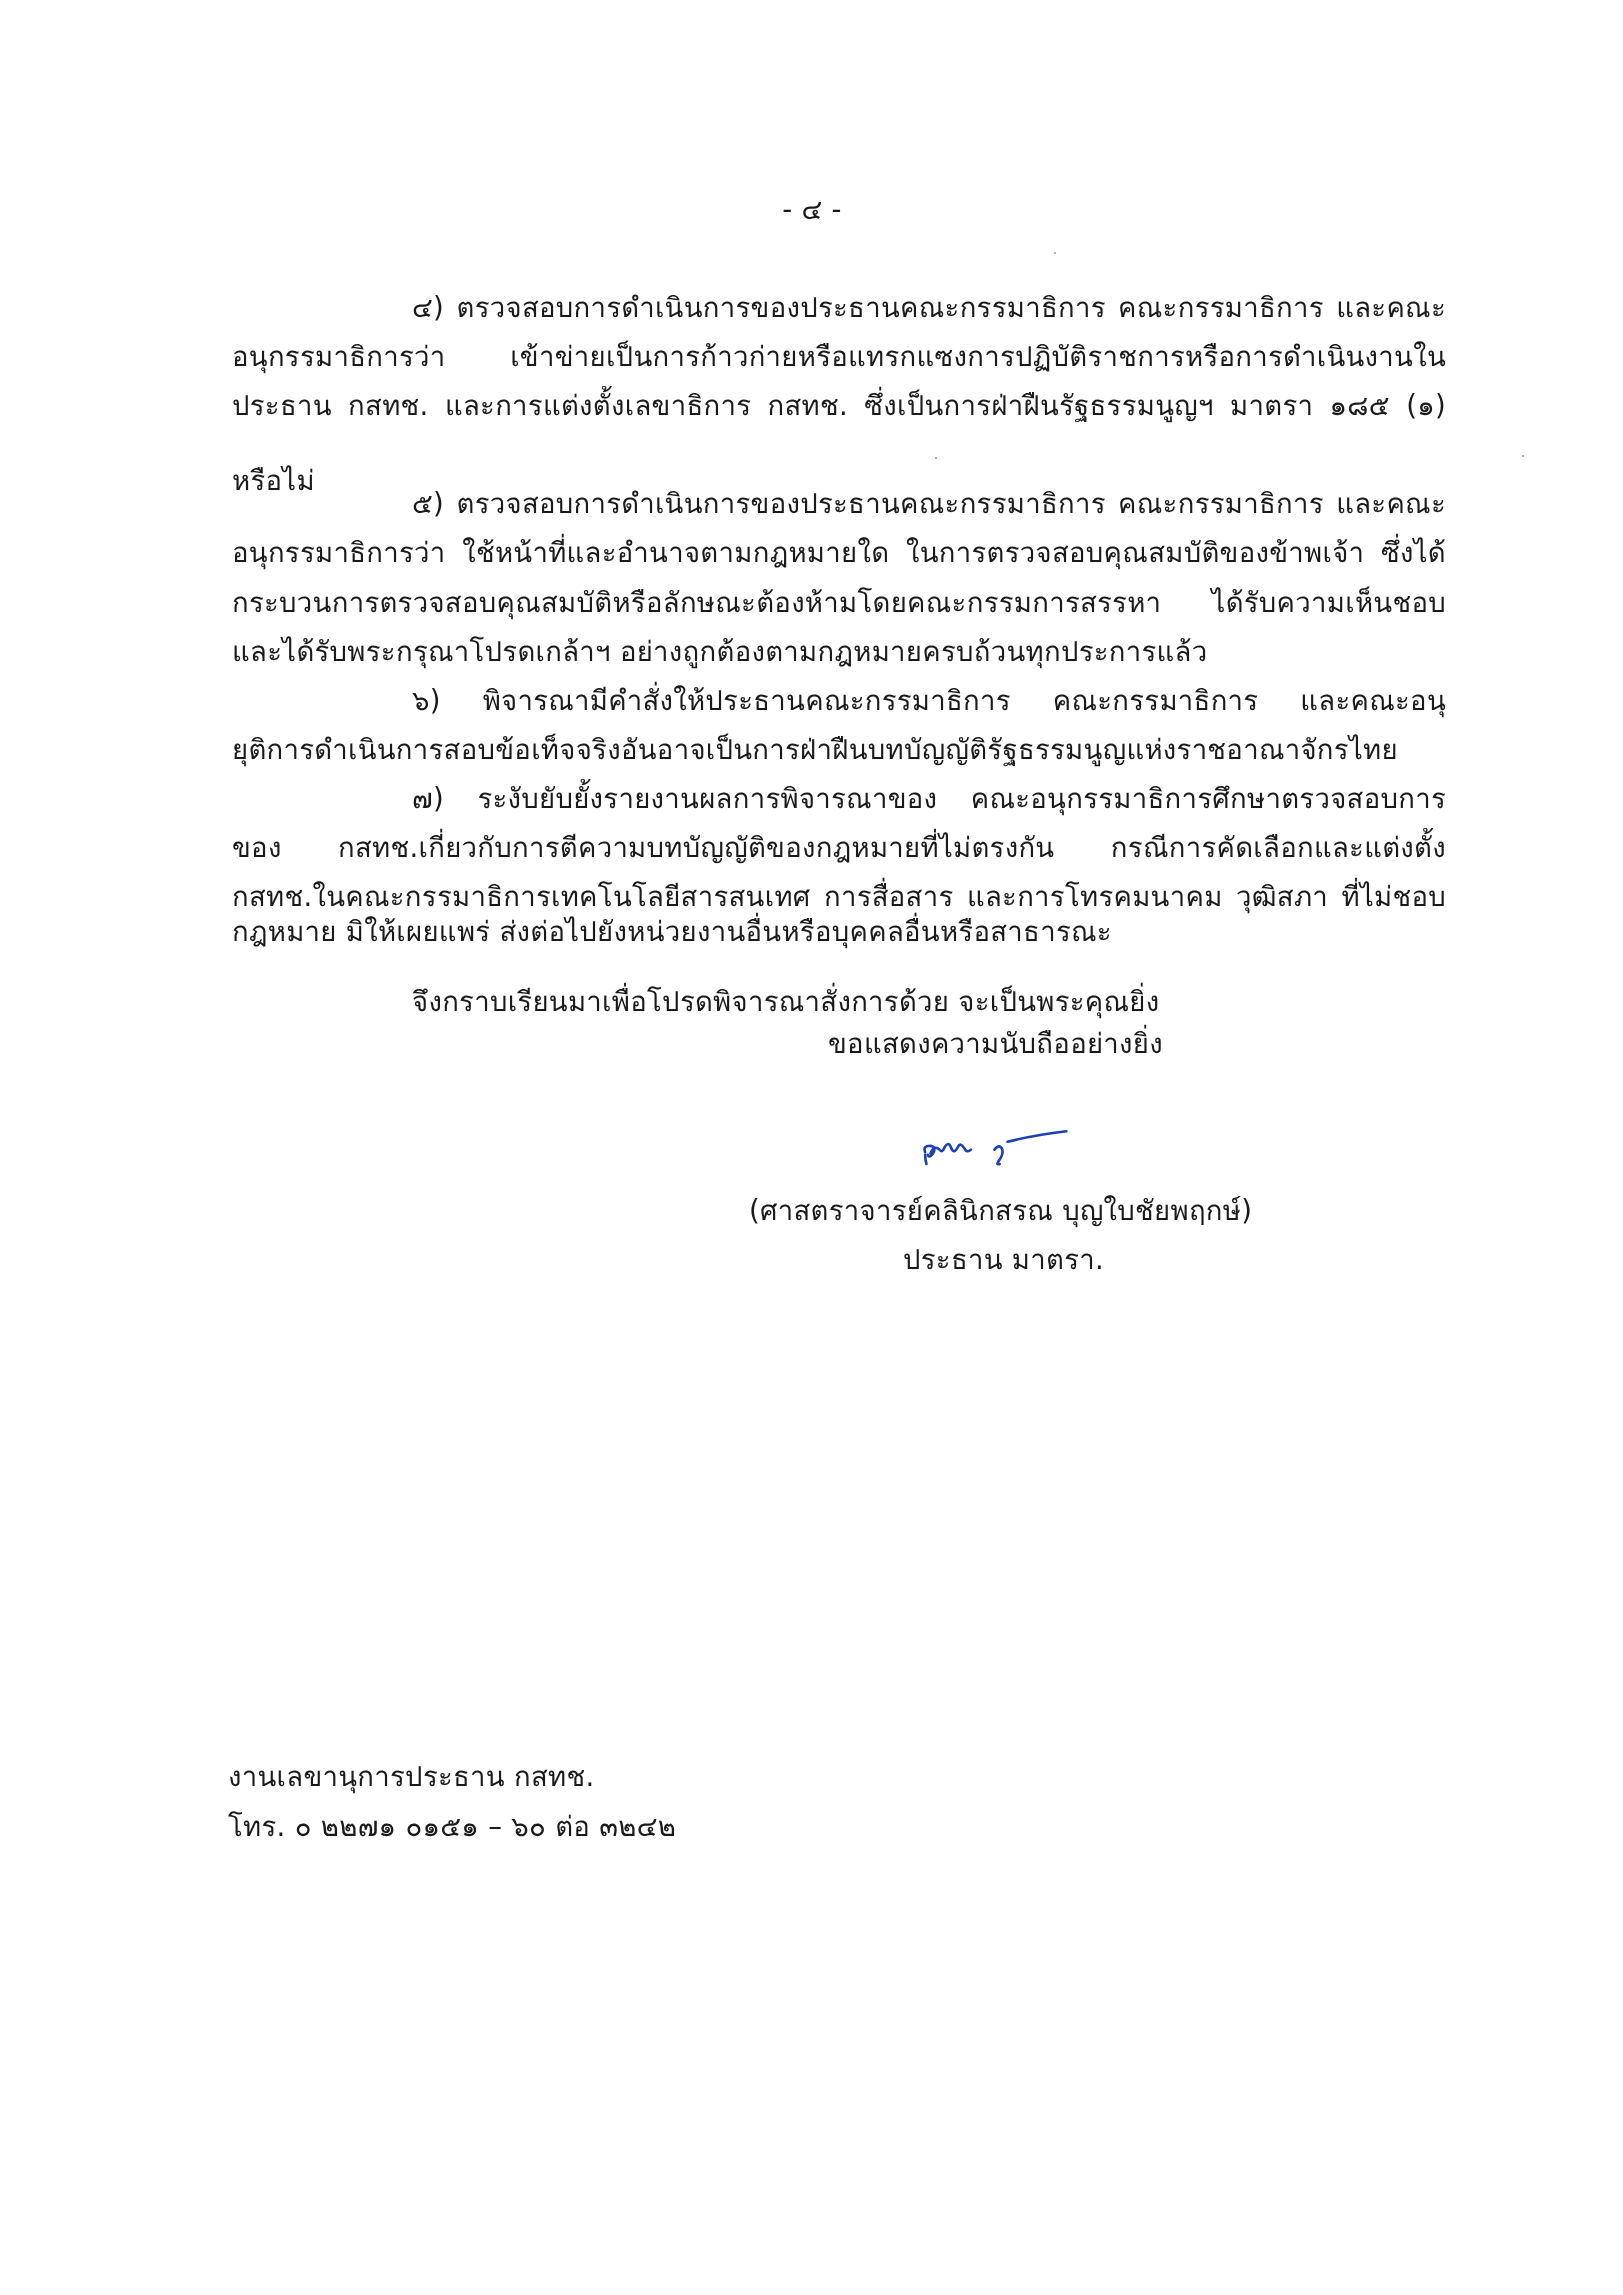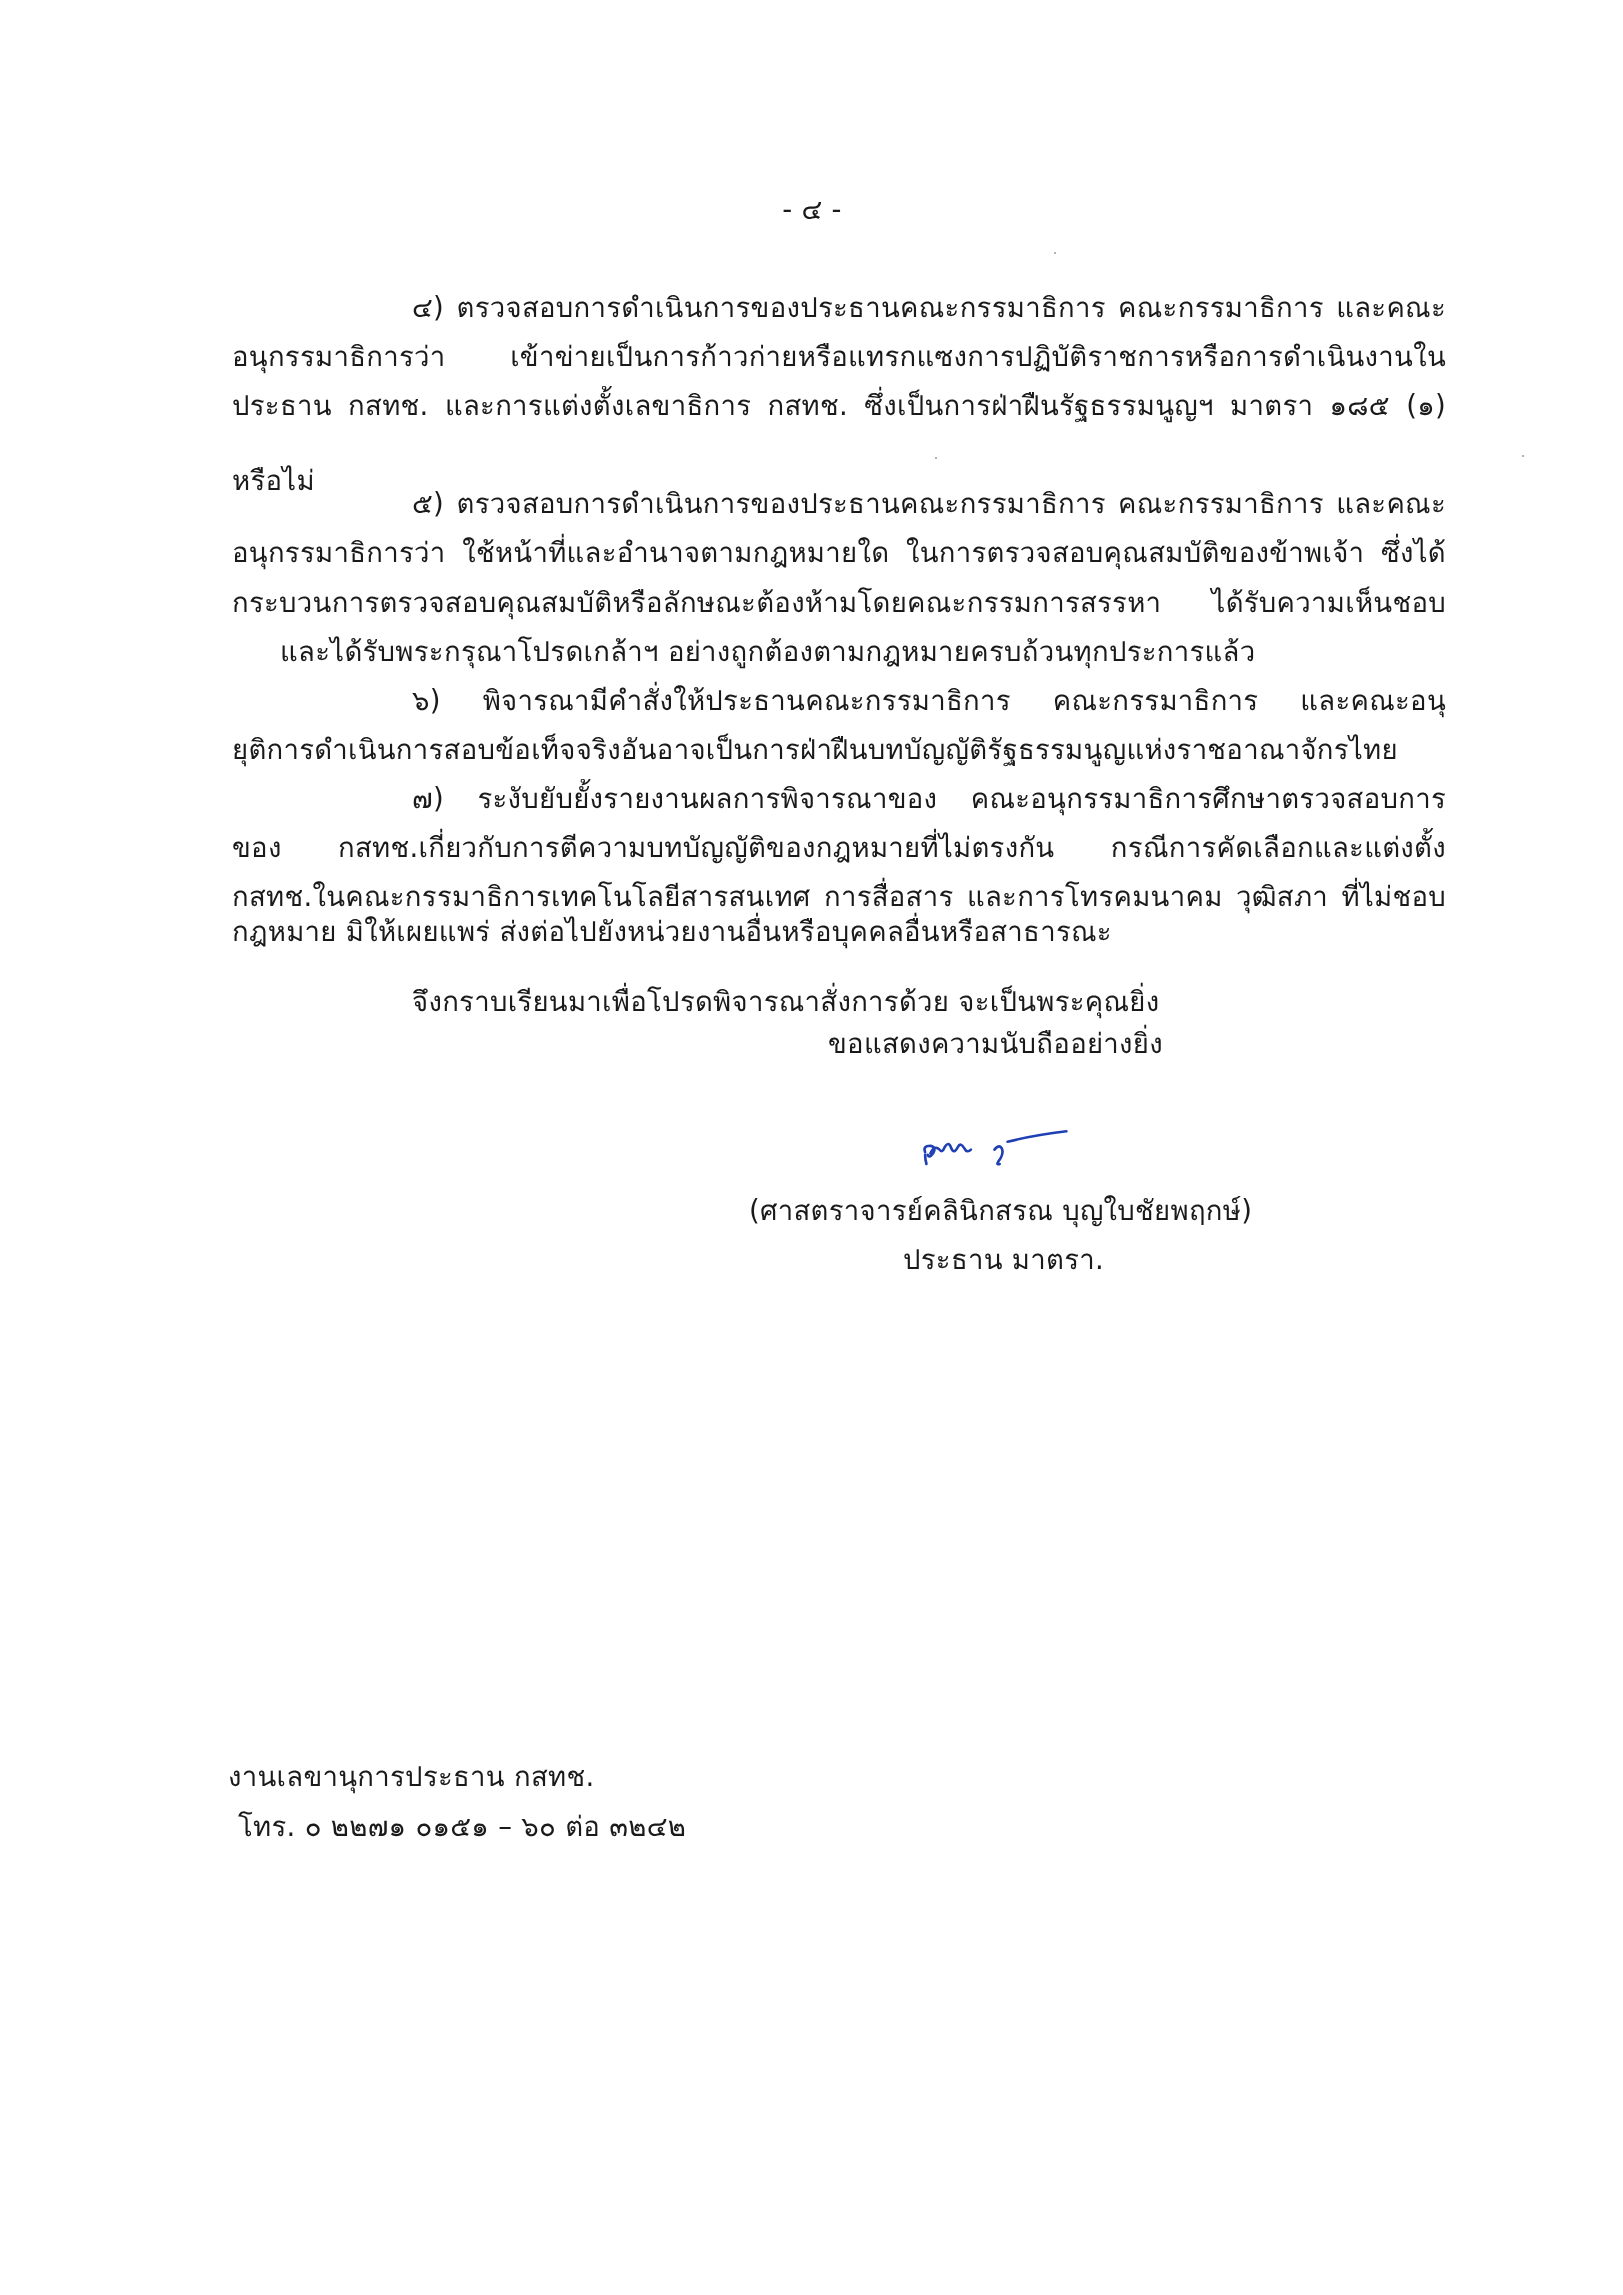--- a/index.html
+++ b/index.html
@@ -76,21 +76,21 @@
     <div class="line justify first" style="top:288px;">๔) ตรวจสอบการดำเนินการของประธานคณะกรรมาธิการ คณะกรรมาธิการ และคณะ</div>
     <div class="line justify" style="top:337px;">อนุกรรมาธิการว่า เข้าข่ายเป็นการก้าวก่ายหรือแทรกแซงการปฏิบัติราชการหรือการดำเนินงานในหน้าที่ของ</div>
     <div class="line justify" style="top:386px;">ประธาน กสทช. และการแต่งตั้งเลขาธิการ กสทช. ซึ่งเป็นการฝ่าฝืนรัฐธรรมนูญฯ มาตรา ๑๘๕ (๑) และ (๓)</div>
     <div class="line justify last" style="top:461px;">หรือไม่</div>
   </div>
 
   <div>
     <div class="line justify first" style="top:484px;">๕)  ตรวจสอบการดำเนินการของประธานคณะกรรมาธิการ คณะกรรมาธิการ และคณะ</div>
     <div class="line justify" style="top:533px;">อนุกรรมาธิการว่า ใช้หน้าที่และอำนาจตามกฎหมายใด ในการตรวจสอบคุณสมบัติของข้าพเจ้า ซึ่งได้ผ่าน</div>
     <div class="line justify" style="top:583px;">กระบวนการตรวจสอบคุณสมบัติหรือลักษณะต้องห้ามโดยคณะกรรมการสรรหา ได้รับความเห็นชอบจากวุฒิสภา</div>
-    <div class="line justify last" style="top:632px;margin-left:48px;">และได้รับพระกรุณาโปรดเกล้าฯ อย่างถูกต้องตามกฎหมายครบถ้วนทุกประการแล้ว</div>
+    <div class="line justify last" style="top:632px;">และได้รับพระกรุณาโปรดเกล้าฯ อย่างถูกต้องตามกฎหมายครบถ้วนทุกประการแล้ว</div>
   </div>
 
   <div>
     <div class="line justify first" style="top:681px;">๖) พิจารณามีคำสั่งให้ประธานคณะกรรมาธิการ คณะกรรมาธิการ และคณะอนุกรรมาธิการ</div>
     <div class="line justify" style="top:730px;">ยุติการดำเนินการสอบข้อเท็จจริงอันอาจเป็นการฝ่าฝืนบทบัญญัติรัฐธรรมนูญแห่งราชอาณาจักรไทย พ.ศ. ๒๕๖๐</div>
   </div>
 
   <div>
     <div class="line justify first" style="top:779px;">๗) ระงับยับยั้งรายงานผลการพิจารณาของ คณะอนุกรรมาธิการศึกษาตรวจสอบการปฏิบัติงาน</div>
     <div class="line justify" style="top:828px;">ของ กสทช.เกี่ยวกับการตีความบทบัญญัติของกฎหมายที่ไม่ตรงกัน กรณีการคัดเลือกและแต่งตั้งเลขาธิการ</div>
@@ -109,20 +109,20 @@
       <path d="M16 58 q-2 -6 -2 -14"></path>
       <path d="M120 36 q8 -10 12 0 q2 8 -6 18 q-4 6 2 4"></path>
       <path d="M140 24 q40 -10 90 -16"></path>
     </g>
   </svg>
 
   <div class="line" style="left:749px; top:1191px;">(ศาสตราจารย์คลินิกสรณ  บุญใบชัยพฤกษ์)</div>
   <div class="line" style="left:903px; top:1240px;">ประธาน มาตรา.</div>
 
   <div class="line" style="left:228px; top:1757px;text-align:right;">งานเลขานุการประธาน กสทช.</div>
-  <div class="line" style="left:238px; top:1807px;">โทร. ๐ ๒๒๗๑ ๐๑๕๑ – ๖๐ ต่อ ๓๒๔๒</div>
+  <div class="line" style="left:228px; top:1807px;">โทร. ๐ ๒๒๗๑ ๐๑๕๑ – ๖๐ ต่อ ๓๒๔๒</div>
 
   <div class="speck" style="left:1054px; top:252px;"></div>
   <div class="speck" style="left:1522px; top:455px;"></div>
   <div class="speck" style="left:935px; top:457px;"></div>
 
 </div>
 
 
 </body></html>

